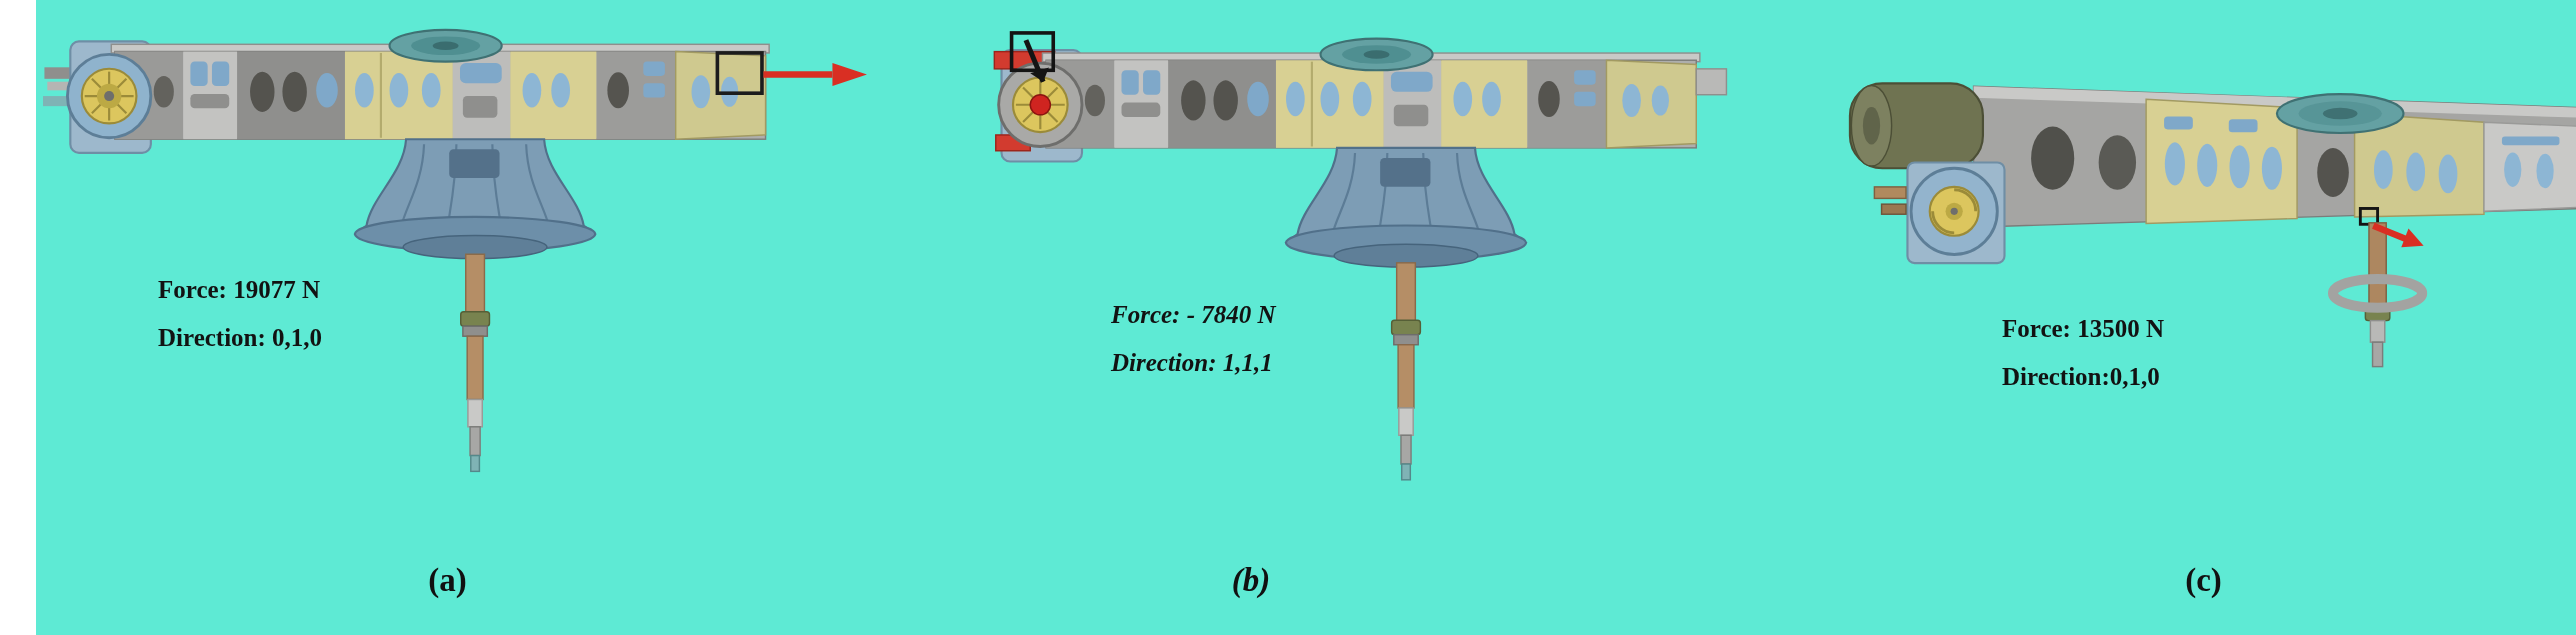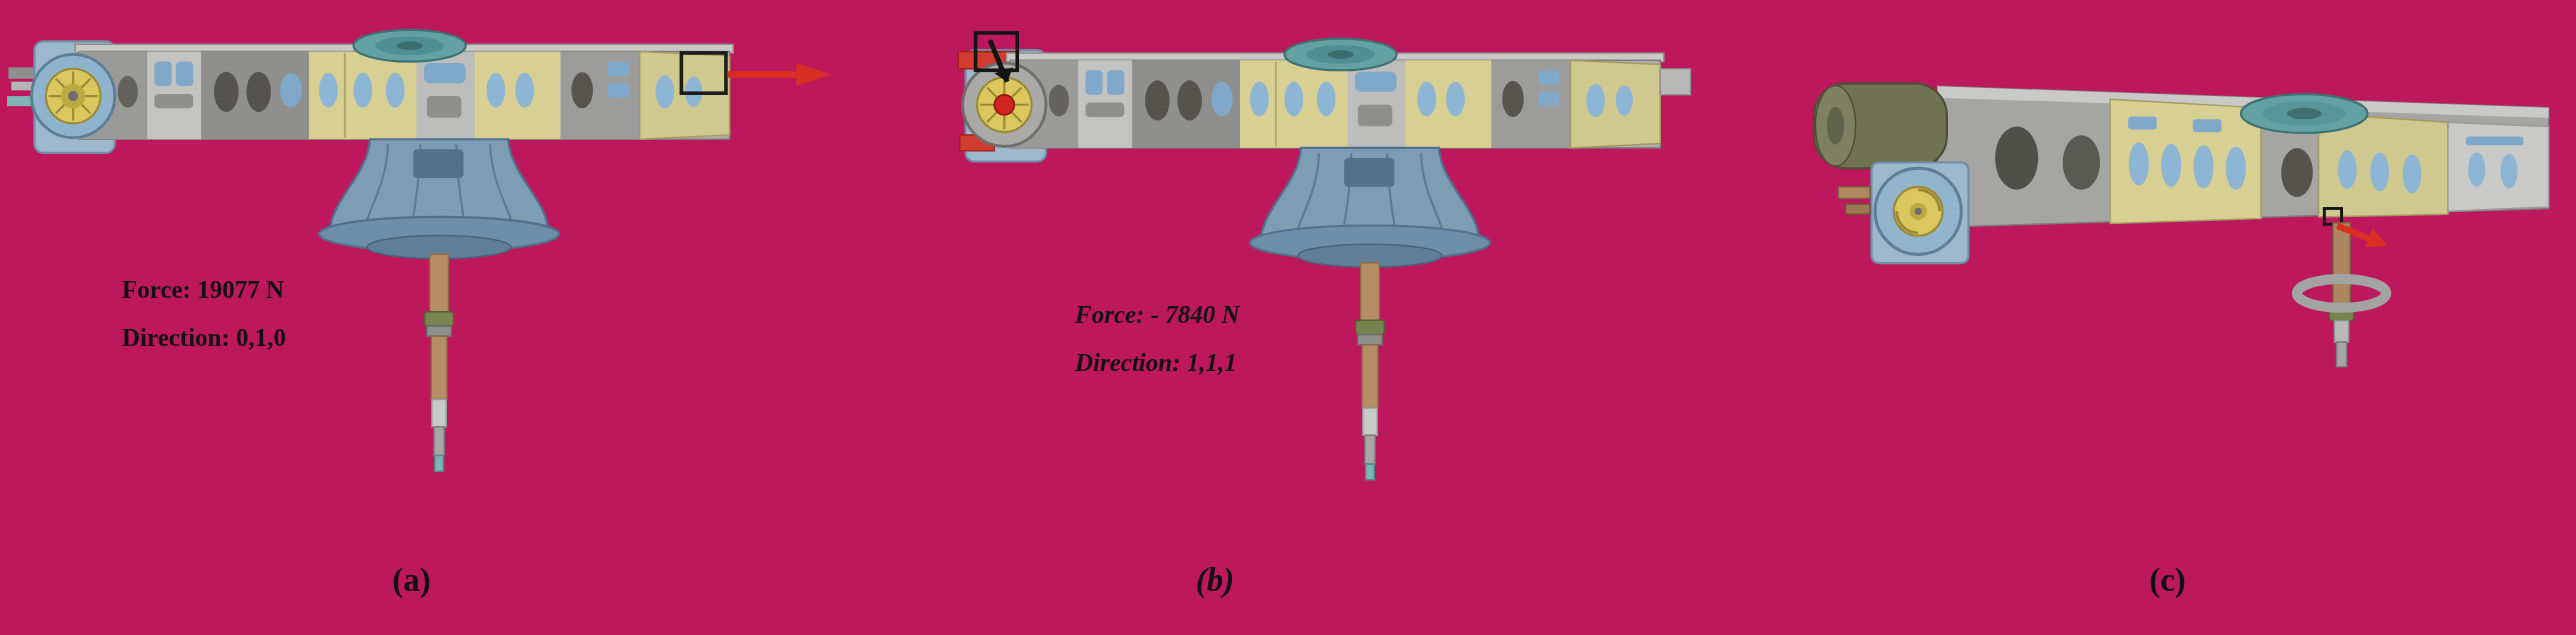--- a/index.html
+++ b/index.html
@@ -1,18 +1,18 @@
 <!DOCTYPE html>
 <html style="font-size:11.5px"><head>
 <meta charset="utf-8">
 <style>
   html,body{margin:0;padding:0;background:#ffffff;}
   body{width:2576px;height:636px;position:relative;overflow:hidden;
        font-family:"Liberation Serif", serif;}
-  .figure{position:absolute;inset:0;background:#be185d;}
+  .figure{position:absolute;inset:0;background:#5eead4;margin-left:36px;}
   .panel{position:absolute;top:0;height:636px;margin:0;}
   .panel .model{position:absolute;}
   .annot{position:absolute;color:#121212;font-weight:bold;font-size:25px;line-height:1.0;}
   .annot .line{margin-bottom:23px;white-space:pre;}
   .cap{position:absolute;text-align:center;font-size:33px;font-weight:bold;color:#111111;}
 </style>
 </head>
 <body>
 
 <div class="figure">
@@ -280,17 +280,21 @@
         <rect x="745" y="398" width="14" height="34" fill="#a7a7a5" stroke="#7c7c7a" stroke-width="2"></rect>
       </g>
 
       <ellipse cx="752" cy="330" rx="62" ry="20" fill="none" stroke="#a3a3a1" stroke-width="14"></ellipse>
 
       <g>
         <line x1="746" y1="236" x2="800" y2="258" stroke="#d92f23" stroke-width="9"></line>
         <polygon points="816,264 785,266 795,240" fill="#d92f23"></polygon>
       </g>
     </svg>
+    <div class="annot" style="left:248px;top:316px;">
+      <div class="line">Force: 13500 N</div>
+      <div class="line">Direction:0,1,0</div>
+    </div>
     <figcaption class="cap" style="left:0;width:899px;top:562px;">(c)</figcaption>
   </figure>
 
 </div>
 
 
 </body></html>

